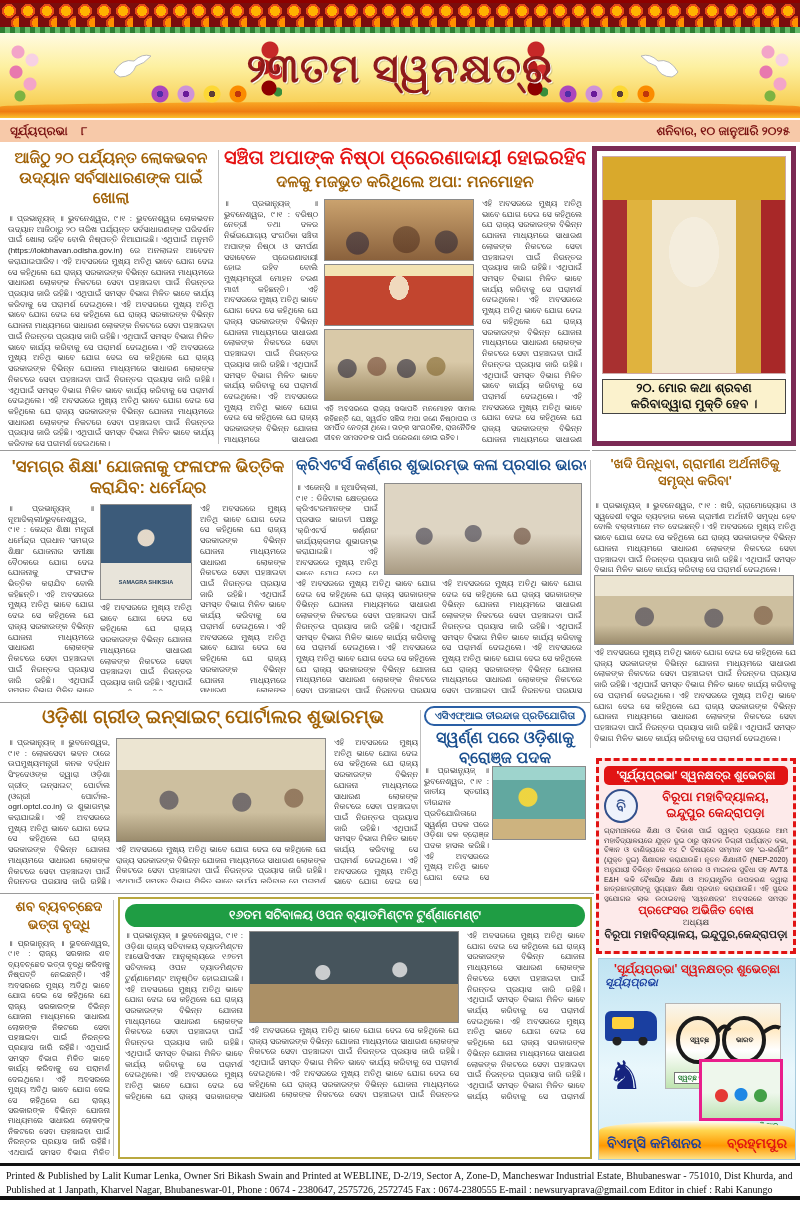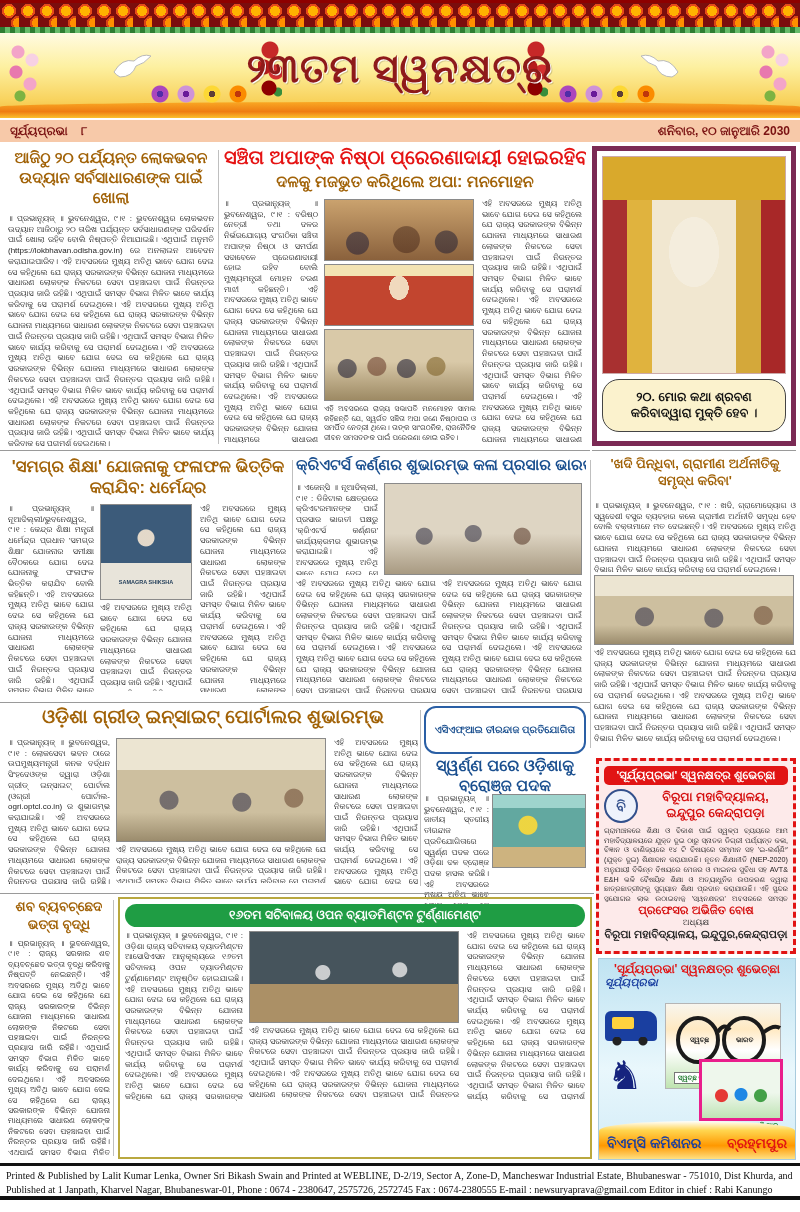--- a/index.html
+++ b/index.html
@@ -97,26 +97,26 @@
     linear-gradient(180deg,#d9a92c 0 20%,rgba(0,0,0,0) 20%),
     linear-gradient(90deg,#a83030 0 13%,#e0b33e 13% 27%,#f1e7d0 27% 73%,#d4a83a 73% 87%,#a82828 87% 100%);}
   .ph-kids{background-image:
     radial-gradient(circle at 25% 60%,#e53935 0 6px,rgba(0,0,0,0) 7px),
     radial-gradient(circle at 50% 58%,#1e88e5 0 6px,rgba(0,0,0,0) 7px),
     radial-gradient(circle at 75% 60%,#43a047 0 6px,rgba(0,0,0,0) 7px),
     linear-gradient(180deg,#eef7ec 0 55%,#bfe3b4 100%);}
 
   
   .sai-box{left:592px;top:146px;width:204px;height:300px;border:5px solid #7b2a55;background:#fff;padding:5px;}
-  .sai-caption{margin-top:5px;background:#fbf2cd;border:1px solid #444;border-radius:17px;
-    font-size:12.5px;font-weight:700;text-align:center;padding:9px 2px;color:#111;line-height:1.3;}
+  .sai-caption{margin-top:5px;background:#fbf2cd;border:1px solid #444;border-radius:0;
+    font-size:12.5px;font-weight:700;text-align:center;padding:0 2px;color:#111;line-height:1.3;}
 
   
   .kicker-pill{border:2px solid #2a5fa5;border-radius:12px;color:#1a4f8f;font-weight:700;
-    font-size:10px;text-align:center;padding:16px 2px;overflow:hidden;white-space:nowrap;}
+    font-size:10px;text-align:center;padding:2px 2px;overflow:hidden;white-space:nowrap;}
   .green-banner{background:#1f9d44;border-radius:13px;color:#fff;font-weight:700;font-size:12.5px;
     text-align:center;padding:4px 2px;overflow:hidden;white-space:nowrap;}
 
   
   .ad1{left:596px;top:758px;width:200px;height:196px;border:3px dashed #e11414;background:#fdeaea;padding:5px;}
   .ad1-banner{background:#e11414;border-radius:5px;color:#fff;font-weight:700;font-size:11.5px;
     text-align:center;padding:3px 1px;white-space:nowrap;overflow:hidden;}
   .ad1-college{color:#d50f0f;font-weight:700;font-size:12.5px;text-align:center;line-height:1.25;}
   .college-logo{width:34px;height:34px;border-radius:50%;border:2px solid #33508c;background:#eef2fb;
     color:#33508c;font-weight:700;font-size:14px;display:flex;align-items:center;justify-content:center;flex:none;}
@@ -184,21 +184,21 @@
   <div class="abs daisies" style="left:556px;top:84px;"></div>
   <div class="abs roses" style="left:258px;top:40px;"></div>
   <div class="abs roses" style="left:524px;top:40px;"></div>
   <div class="abs masthead-title">୨୩ତମ ସ୍ୱନକ୍ଷତ୍ର</div>
 
   <div class="abs datebar">
     <span>
       <span>ସୂର୍ଯ୍ୟପ୍ରଭା</span>
       <span style="margin-left:10px;">୮</span>
     </span>
-    <span>ଶନିବାର, ୧୦ ଜାନୁଆରି 2030</span>
+    <span>ଶନିବାର, ୧୦ ଜାନୁଆରି ୨୦୨୫</span>
   </div>
 
   <div class="abs" style="left:8px;top:148px;width:206px;height:298px;">
     <div class="hl" style="font-size:15.5px;line-height:1.3;height:62px;">ଆଜିଠୁ ୨୦ ପର୍ଯ୍ୟନ୍ତ ଲୋକଭବନ ଉଦ୍ୟାନ ସର୍ବସାଧାରଣଙ୍କ ପାଇଁ ଖୋଲା</div>
     <div class="body" style="height:232px;margin-top:4px;">॥ ପ୍ରଭାନ୍ୟୁଜ୍ ॥ ଭୁବନେଶ୍ୱର, ୯।୧ : ଭୁବନେଶ୍ୱର ଲୋକଭବନ ଉଦ୍ୟାନ ଆଜିଠାରୁ ୨୦ ତାରିଖ ପର୍ଯ୍ୟନ୍ତ ସର୍ବସାଧାରଣଙ୍କ ପରିଦର୍ଶନ ପାଇଁ ଖୋଲା ରହିବ ବୋଲି ନିଷ୍ପତ୍ତି ନିଆଯାଇଛି। ଏଥିପାଇଁ ଅନୁମତି (https://lokbhavan.odisha.gov.in) ରେ ଅନଲାଇନ ଆବେଦନ କରାଯାଇପାରିବ। ଏହି ଅବସରରେ ମୁଖ୍ୟ ଅତିଥି ଭାବେ ଯୋଗ ଦେଇ ସେ କହିଥିଲେ ଯେ ରାଜ୍ୟ ସରକାରଙ୍କ ବିଭିନ୍ନ ଯୋଜନା ମାଧ୍ୟମରେ ସାଧାରଣ ଲୋକଙ୍କ ନିକଟରେ ସେବା ପହଞ୍ଚାଇବା ପାଇଁ ନିରନ୍ତର ପ୍ରୟାସ ଜାରି ରହିଛି। ଏଥିପାଇଁ ସମସ୍ତ ବିଭାଗ ମିଳିତ ଭାବେ କାର୍ଯ୍ୟ କରିବାକୁ ସେ ପରାମର୍ଶ ଦେଇଥିଲେ। ଏହି ଅବସରରେ ମୁଖ୍ୟ ଅତିଥି ଭାବେ ଯୋଗ ଦେଇ ସେ କହିଥିଲେ ଯେ ରାଜ୍ୟ ସରକାରଙ୍କ ବିଭିନ୍ନ ଯୋଜନା ମାଧ୍ୟମରେ ସାଧାରଣ ଲୋକଙ୍କ ନିକଟରେ ସେବା ପହଞ୍ଚାଇବା ପାଇଁ ନିରନ୍ତର ପ୍ରୟାସ ଜାରି ରହିଛି। ଏଥିପାଇଁ ସମସ୍ତ ବିଭାଗ ମିଳିତ ଭାବେ କାର୍ଯ୍ୟ କରିବାକୁ ସେ ପରାମର୍ଶ ଦେଇଥିଲେ। ଏହି ଅବସରରେ ମୁଖ୍ୟ ଅତିଥି ଭାବେ ଯୋଗ ଦେଇ ସେ କହିଥିଲେ ଯେ ରାଜ୍ୟ ସରକାରଙ୍କ ବିଭିନ୍ନ ଯୋଜନା ମାଧ୍ୟମରେ ସାଧାରଣ ଲୋକଙ୍କ ନିକଟରେ ସେବା ପହଞ୍ଚାଇବା ପାଇଁ ନିରନ୍ତର ପ୍ରୟାସ ଜାରି ରହିଛି। ଏଥିପାଇଁ ସମସ୍ତ ବିଭାଗ ମିଳିତ ଭାବେ କାର୍ଯ୍ୟ କରିବାକୁ ସେ ପରାମର୍ଶ ଦେଇଥିଲେ। ଏହି ଅବସରରେ ମୁଖ୍ୟ ଅତିଥି ଭାବେ ଯୋଗ ଦେଇ ସେ କହିଥିଲେ ଯେ ରାଜ୍ୟ ସରକାରଙ୍କ ବିଭିନ୍ନ ଯୋଜନା ମାଧ୍ୟମରେ ସାଧାରଣ ଲୋକଙ୍କ ନିକଟରେ ସେବା ପହଞ୍ଚାଇବା ପାଇଁ ନିରନ୍ତର ପ୍ରୟାସ ଜାରି ରହିଛି। ଏଥିପାଇଁ ସମସ୍ତ ବିଭାଗ ମିଳିତ ଭାବେ କାର୍ଯ୍ୟ କରିବାକୁ ସେ ପରାମର୍ଶ ଦେଇଥିଲେ। </div>
   </div>
   <div class="vsep" style="left:218px;top:150px;height:294px;"></div>
 
   <div class="abs" style="left:224px;top:146px;width:362px;height:300px;">
     <div class="hl red-hl" style="font-size:19.5px;line-height:1.2;height:27px;white-space:nowrap;">ସଞ୍ଚିତା ଅପାଙ୍କ ନିଷ୍ଠା ପ୍ରେରଣାଦାୟୀ ହୋଇରହିବ: ମୋହନ</div>

